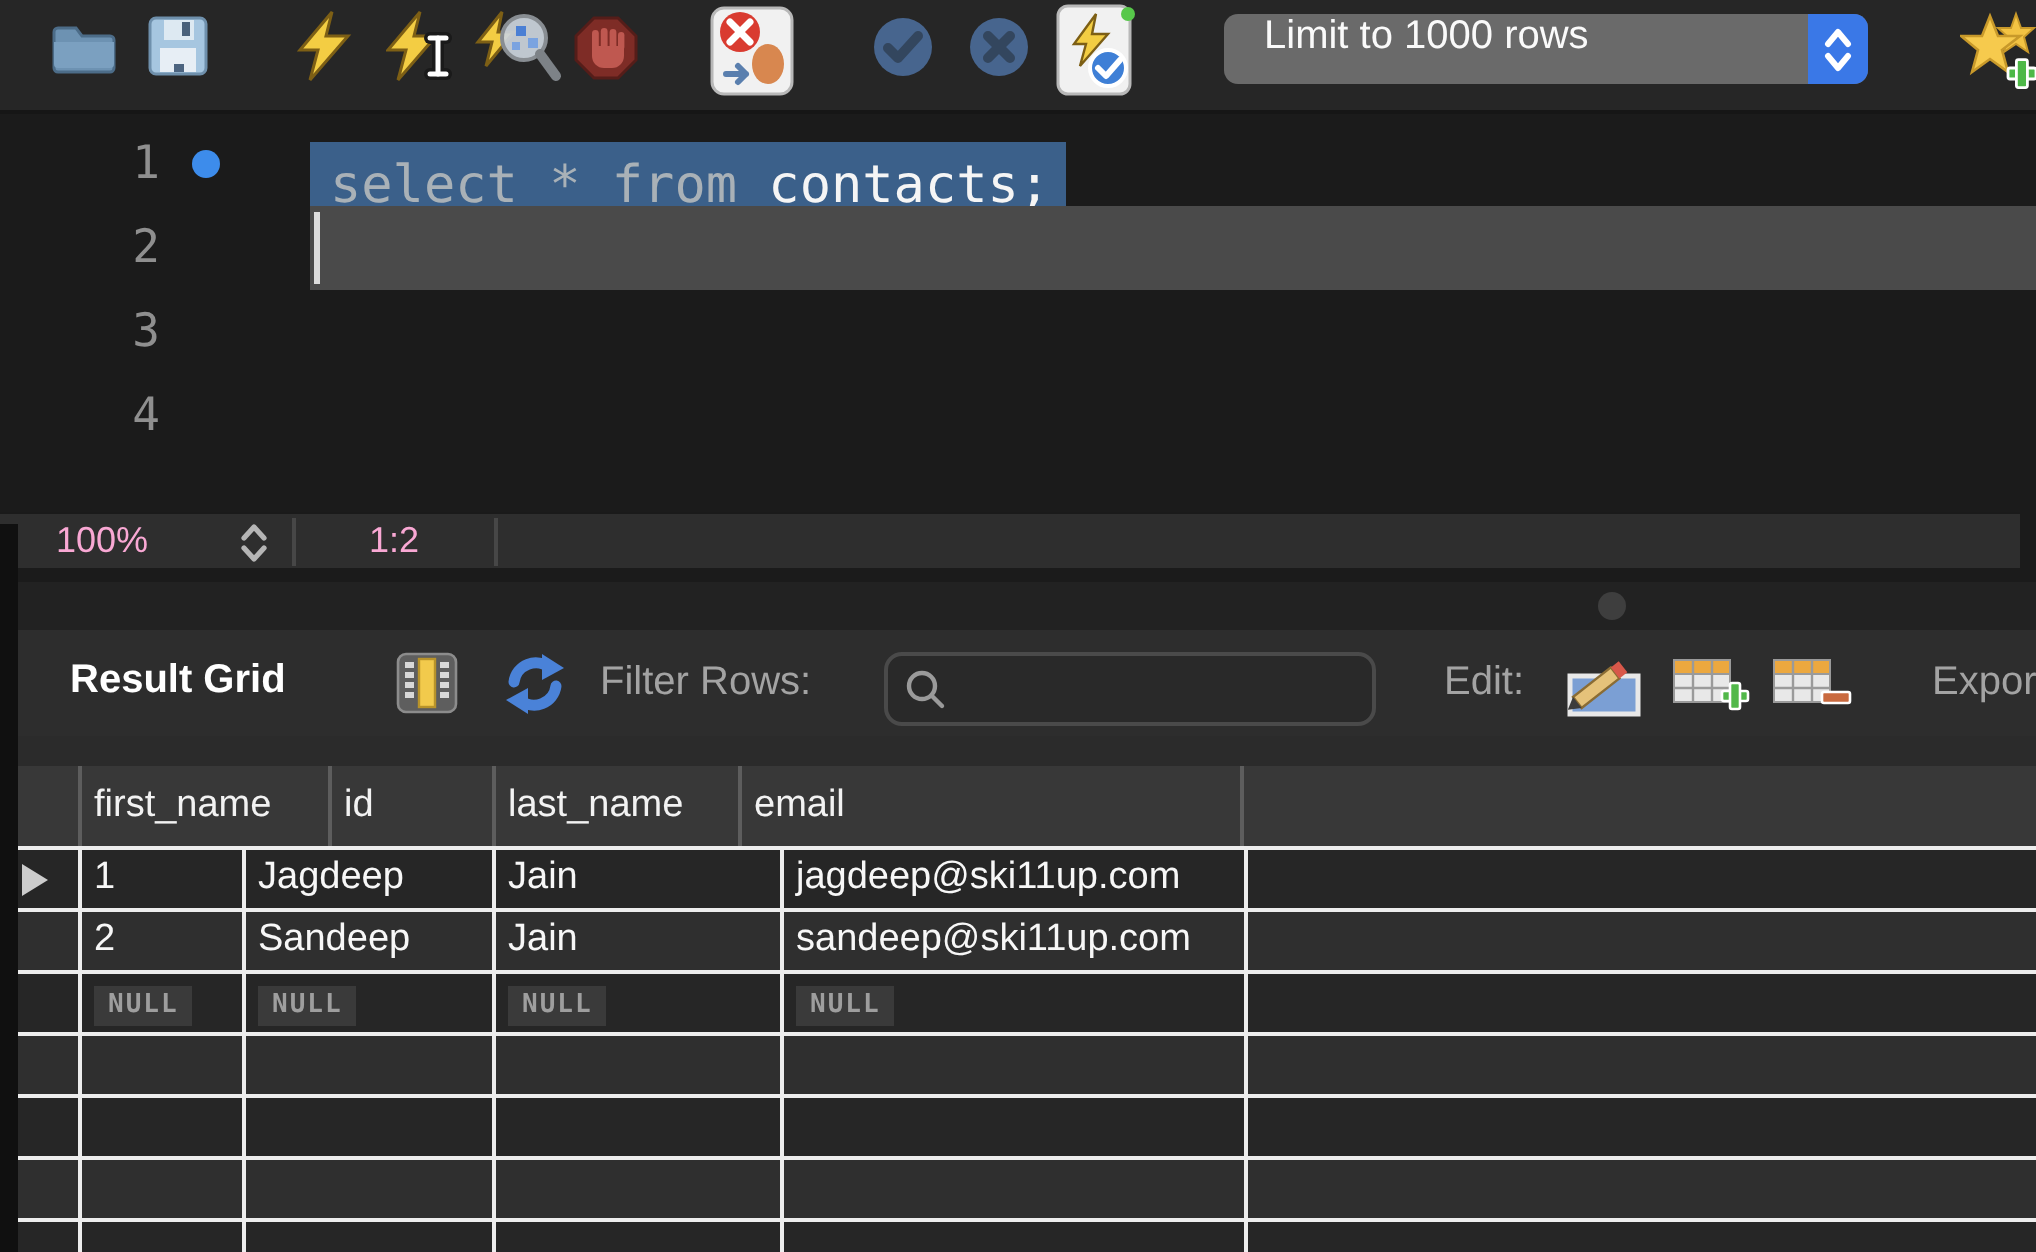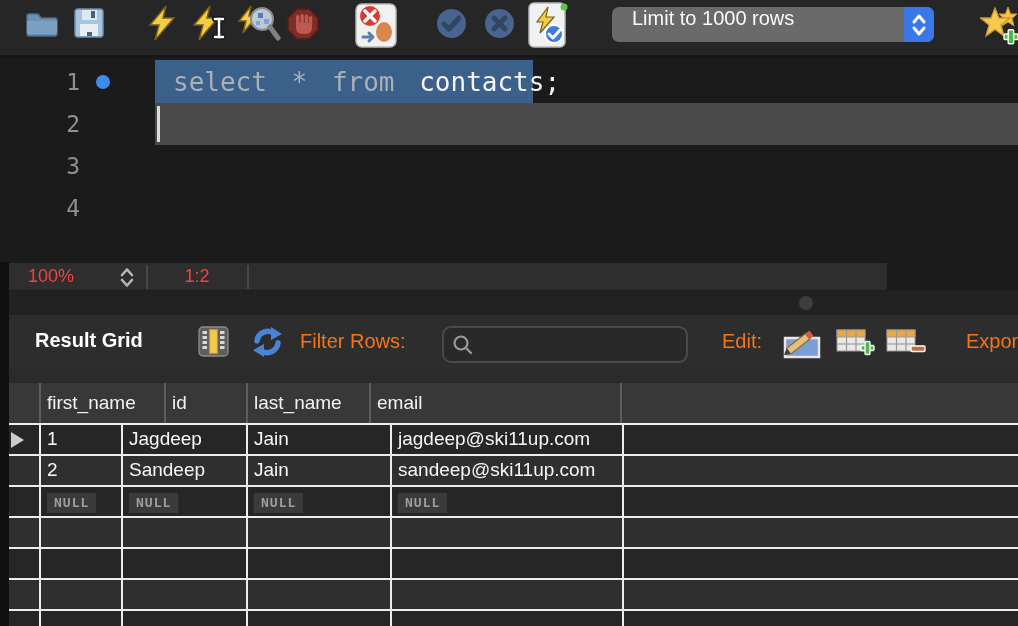--- a/index.html
+++ b/index.html
@@ -18,41 +18,41 @@
   .dropdown .dd-label { flex:1; padding-left:20px; font-size:20px; color:#fafafa; white-space:nowrap; overflow:hidden; }
   .dropdown .dd-cap { width:30px; height:35px; background:#3a78e7; border-radius:0 7px 7px 0;
     display:flex; align-items:center; justify-content:center; }
   
   .editor { position:absolute; left:0; top:59px; width:1018px; height:203px; background:#1b1b1b;
     font-family:"DejaVu Sans Mono", monospace; }
   .lnum { position:absolute; left:0; width:80px; text-align:right; font-size:23px;
     line-height:42px; color:#8f8f8f; }
   .bp-dot { position:absolute; left:96px; top:16px; width:14px; height:14px;
     border-radius:50%; background:#3d8ceb; }
-  .sel-line { position:absolute; left:155px; top:1px; height:43px; width:378px;
-    background:#3b608a; display:flex; align-items:center; padding-left:18px;
-    font-size:26px; white-space:pre;gap:9px; }
+  .sel-line { position:absolute; left:155px; top:12px; height:43px; width:378px;
+    background:#3b608a; display:flex; align-items:center; padding-left:10px;
+    font-size:26px; white-space:pre; }
   .sel-line .kw { color:#a9b1b7; }
   .sel-line .tbl { color:#f5f5f5; }
   .cur-line { position:absolute; left:155px; top:44px; height:42px; right:0; background:#4a4a4a; }
   .caret { position:absolute; left:2px; top:3px; width:3px; height:36px; background:#dcdcdc; }
   
-  .statusbar { position:absolute; left:0; top:262px; width:887px; height:28px;
-    background:#2e2e2e; border-top:1px solid #1a1a1a; font-size:18px; color:#ef4444; }
+  .statusbar { position:absolute; left:0; top:256px; width:1010px; height:28px;
+    background:#2e2e2e; border-top:1px solid #1a1a1a; font-size:18px; color:#f9a8d4; }
   .sb-item { position:absolute; top:0; height:28px; line-height:27px; }
   .sb-div { position:absolute; top:2px; width:2px; height:24px; background:#474747; }
   
   .gap { position:absolute; left:0; top:291px; width:1018px; height:24px; background:#222; }
   .gap-dot { position:absolute; left:799px; top:5px; width:14px; height:14px;
     border-radius:50%; background:#3e3e3e; }
   
   .rg-toolbar { position:absolute; left:0; top:315px; width:1018px; height:53px; background:#2d2d2d; }
   .rg-item { position:absolute; white-space:nowrap; }
   .rg-title { left:35px; top:14px; font-size:20px; font-weight:bold; color:#ffffff; }
-  .rg-label { top:15px; font-size:20px; color:#f97316; }
+  .rg-label { top:15px; font-size:20px; color:#a3a3a3; }
   .searchbox { position:absolute; left:442px; top:11px; width:246px; height:37px;
     background:#292929; border:2px solid #4a4a4a; border-radius:9px;
     display:flex; align-items:center; padding:0 8px; }
   .searchbox input { flex:1; background:transparent; border:none; outline:none;
     font-family:"Liberation Sans", sans-serif; font-size:19px; color:#d8d8d8; margin-left:8px; min-width:0; }
   .searchbox input::placeholder { color:#8a8a8a; }
   
   .grid { position:absolute; left:0; top:368px; width:1018px; height:258px; background:#2b2b2b; }
   .ghead { position:absolute; left:0; top:15px; width:1018px; height:40px; background:#383838;
     display:flex; font-size:19px; color:#f2f2f2; }

